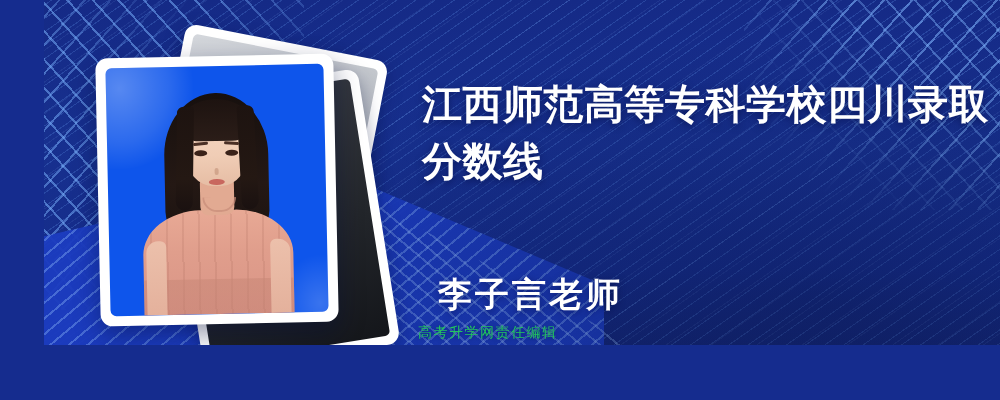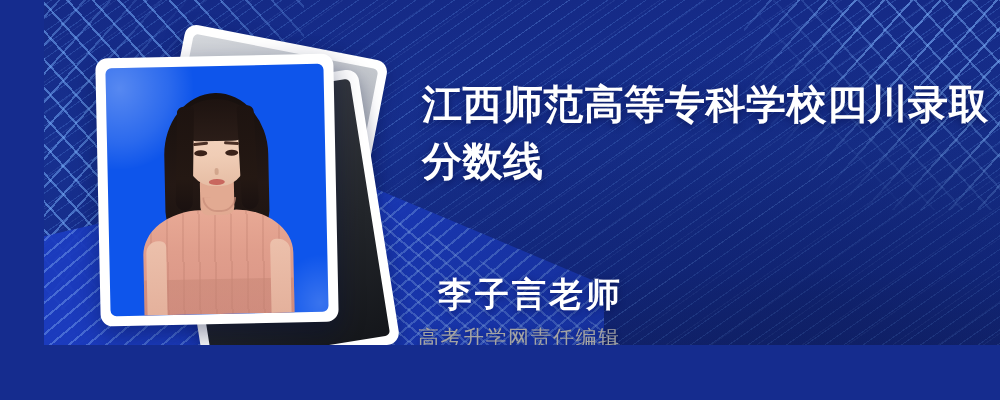--- a/index.html
+++ b/index.html
@@ -256,21 +256,21 @@
     font-family:"DejaVu Sans","Liberation Sans",sans-serif;
   }
   .byline{
     position:absolute;top:272px;left:16px;
     color:#ffffff;font-size:34px;font-weight:bold;letter-spacing:3px;
     text-shadow:0 2px 7px rgba(0,10,60,.5);
     font-family:"DejaVu Sans","Liberation Sans",sans-serif;
   }
   .editor{
     position:absolute;top:324px;left:-4px;
-    color:#a3a3a3;font-size:21px;font-weight:normal;letter-spacing:1.5px;
+    color:#22c55e;font-size:14px;font-weight:normal;letter-spacing:1.5px;
     text-shadow:0 1px 5px rgba(0,10,60,.45);
     font-family:"DejaVu Sans","Liberation Sans",sans-serif;
   }
 </style>
 </head>
 <body>
 
 <div class="banner">
 
   <div class="bg-base"></div>

